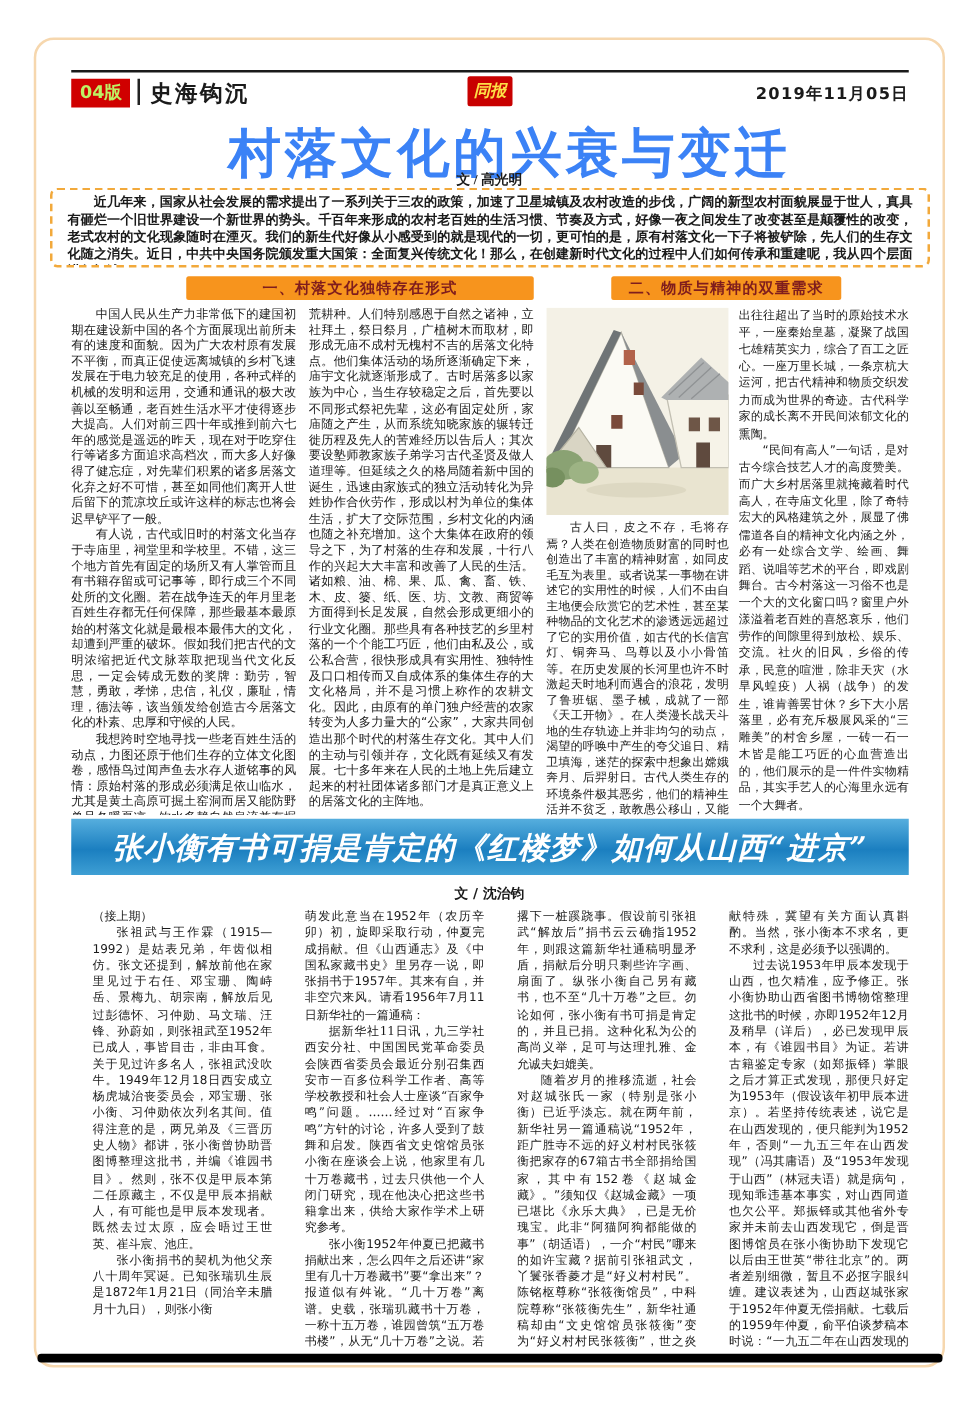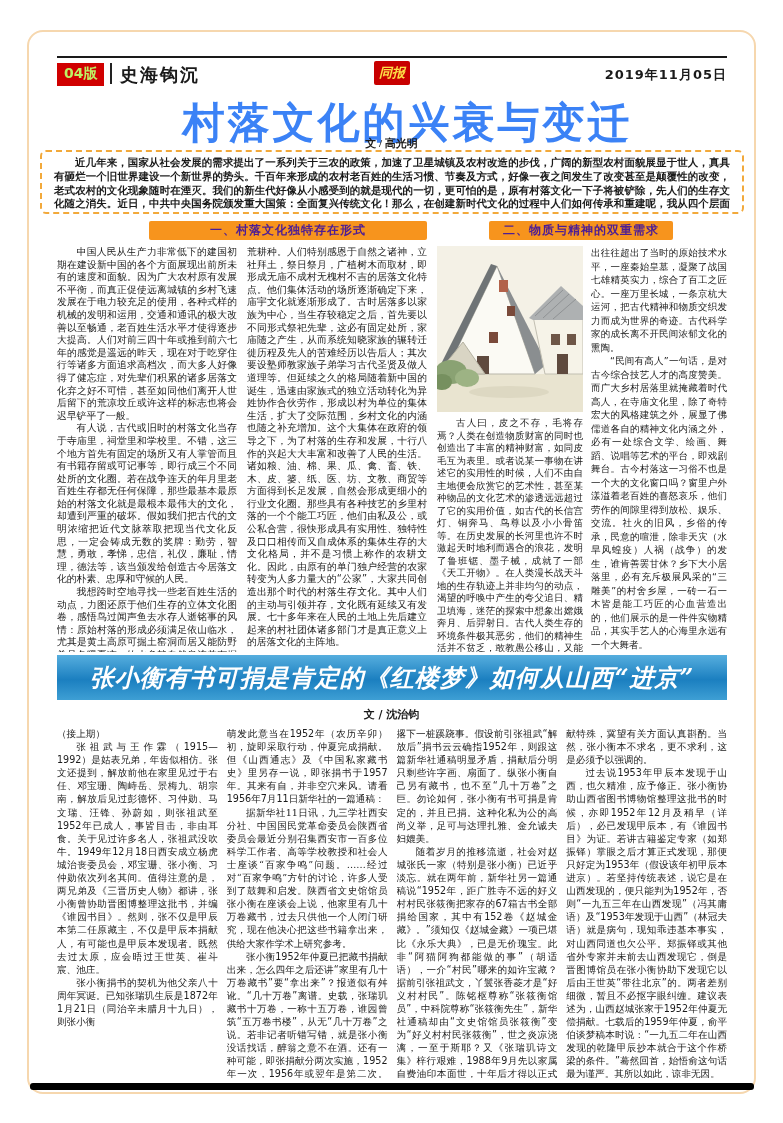--- a/index.html
+++ b/index.html
@@ -22,21 +22,21 @@
   .headline { position:absolute; left:0; width:100%; top:86px; margin:16px; text-align:center;
               font-size:42px; font-weight:900; color:#3b82f6; letter-spacing:3px; line-height:1; }
   .byline1 { position:absolute; left:0; width:100%; top:136px; text-align:center; font-size:11px;
              font-weight:bold; font-family:Liberation Serif, serif; }
 
   .intro { position:absolute; left:40px; top:150px; width:704px; height:64px;
            border:2px dashed #F2A93B; border-radius:6px; padding:4px 12px;
            font-size:10.5px; font-weight:bold; line-height:13.8px; text-align:justify;
            text-indent:2em; overflow:hidden; }
 
-  .sec-bar { position:absolute; top:221px; height:19px; background:#F7941D; color:#4c1d95;
+  .sec-bar { position:absolute; top:221px; height:19px; background:#F7941D; color:#7f1d1d;
              font-size:12px; font-weight:bold; text-align:center; line-height:19px;
              letter-spacing:1px; border-radius:2px; }
   .sec1 { left:149px; width:278px; }
   .sec2 { left:489px; width:184px; }
 
   .cols1 { position:absolute; left:57px; top:246px; width:670px; height:406px; display:flex; }
   .col { overflow:hidden; height:100%; text-align:justify; }
   .col p { margin:0; text-indent:2em; }
   p.cont { text-indent:0; }
   .colA1 { width:180px; margin-right:10px; }
@@ -50,21 +50,21 @@
 
   .banner2 { position:absolute; left:57px; top:655px; width:670px; height:45px;
              background:linear-gradient(180deg,#56AEDE 0%, #1B7FC0 55%, #3E9FD4 100%);
              display:flex; align-items:center; justify-content:center; }
   .banner2 span { color:#fff; font-family:"DejaVu Serif",serif; font-style:italic; font-weight:bold;
                   font-size:24px; letter-spacing:1px; white-space:nowrap; }
   .byline2 { position:absolute; left:0; width:100%; top:707px; text-align:center; font-size:11px;
              font-weight:bold; font-family:"DejaVu Serif",serif; }
 
   .cols2 { position:absolute; left:57px; top:727px; width:670px; height:351px; display:flex; }
-  .cols2 .col2col { flex:1; overflow:hidden; text-align:justify; margin-right:9px; }
+  .cols2 .col2col { flex:1; overflow:hidden; text-align:justify; margin-right:9px;margin-left:17px; }
   .cols2 .col2col:last-child { margin-right:0; }
   .cols2 p { font-size:9.6px; line-height:13.1px; margin:0; text-indent:2em; }
   .cols2 p.cont { text-indent:0; }
   .quote { font-family:"DejaVu Serif",serif; }
 
   .bottom-bar { position:absolute; left:30px; top:1083px; width:724px; height:7px;
                 background:#000; border-radius:3px; }
 </style>
 </head>
 <body>

